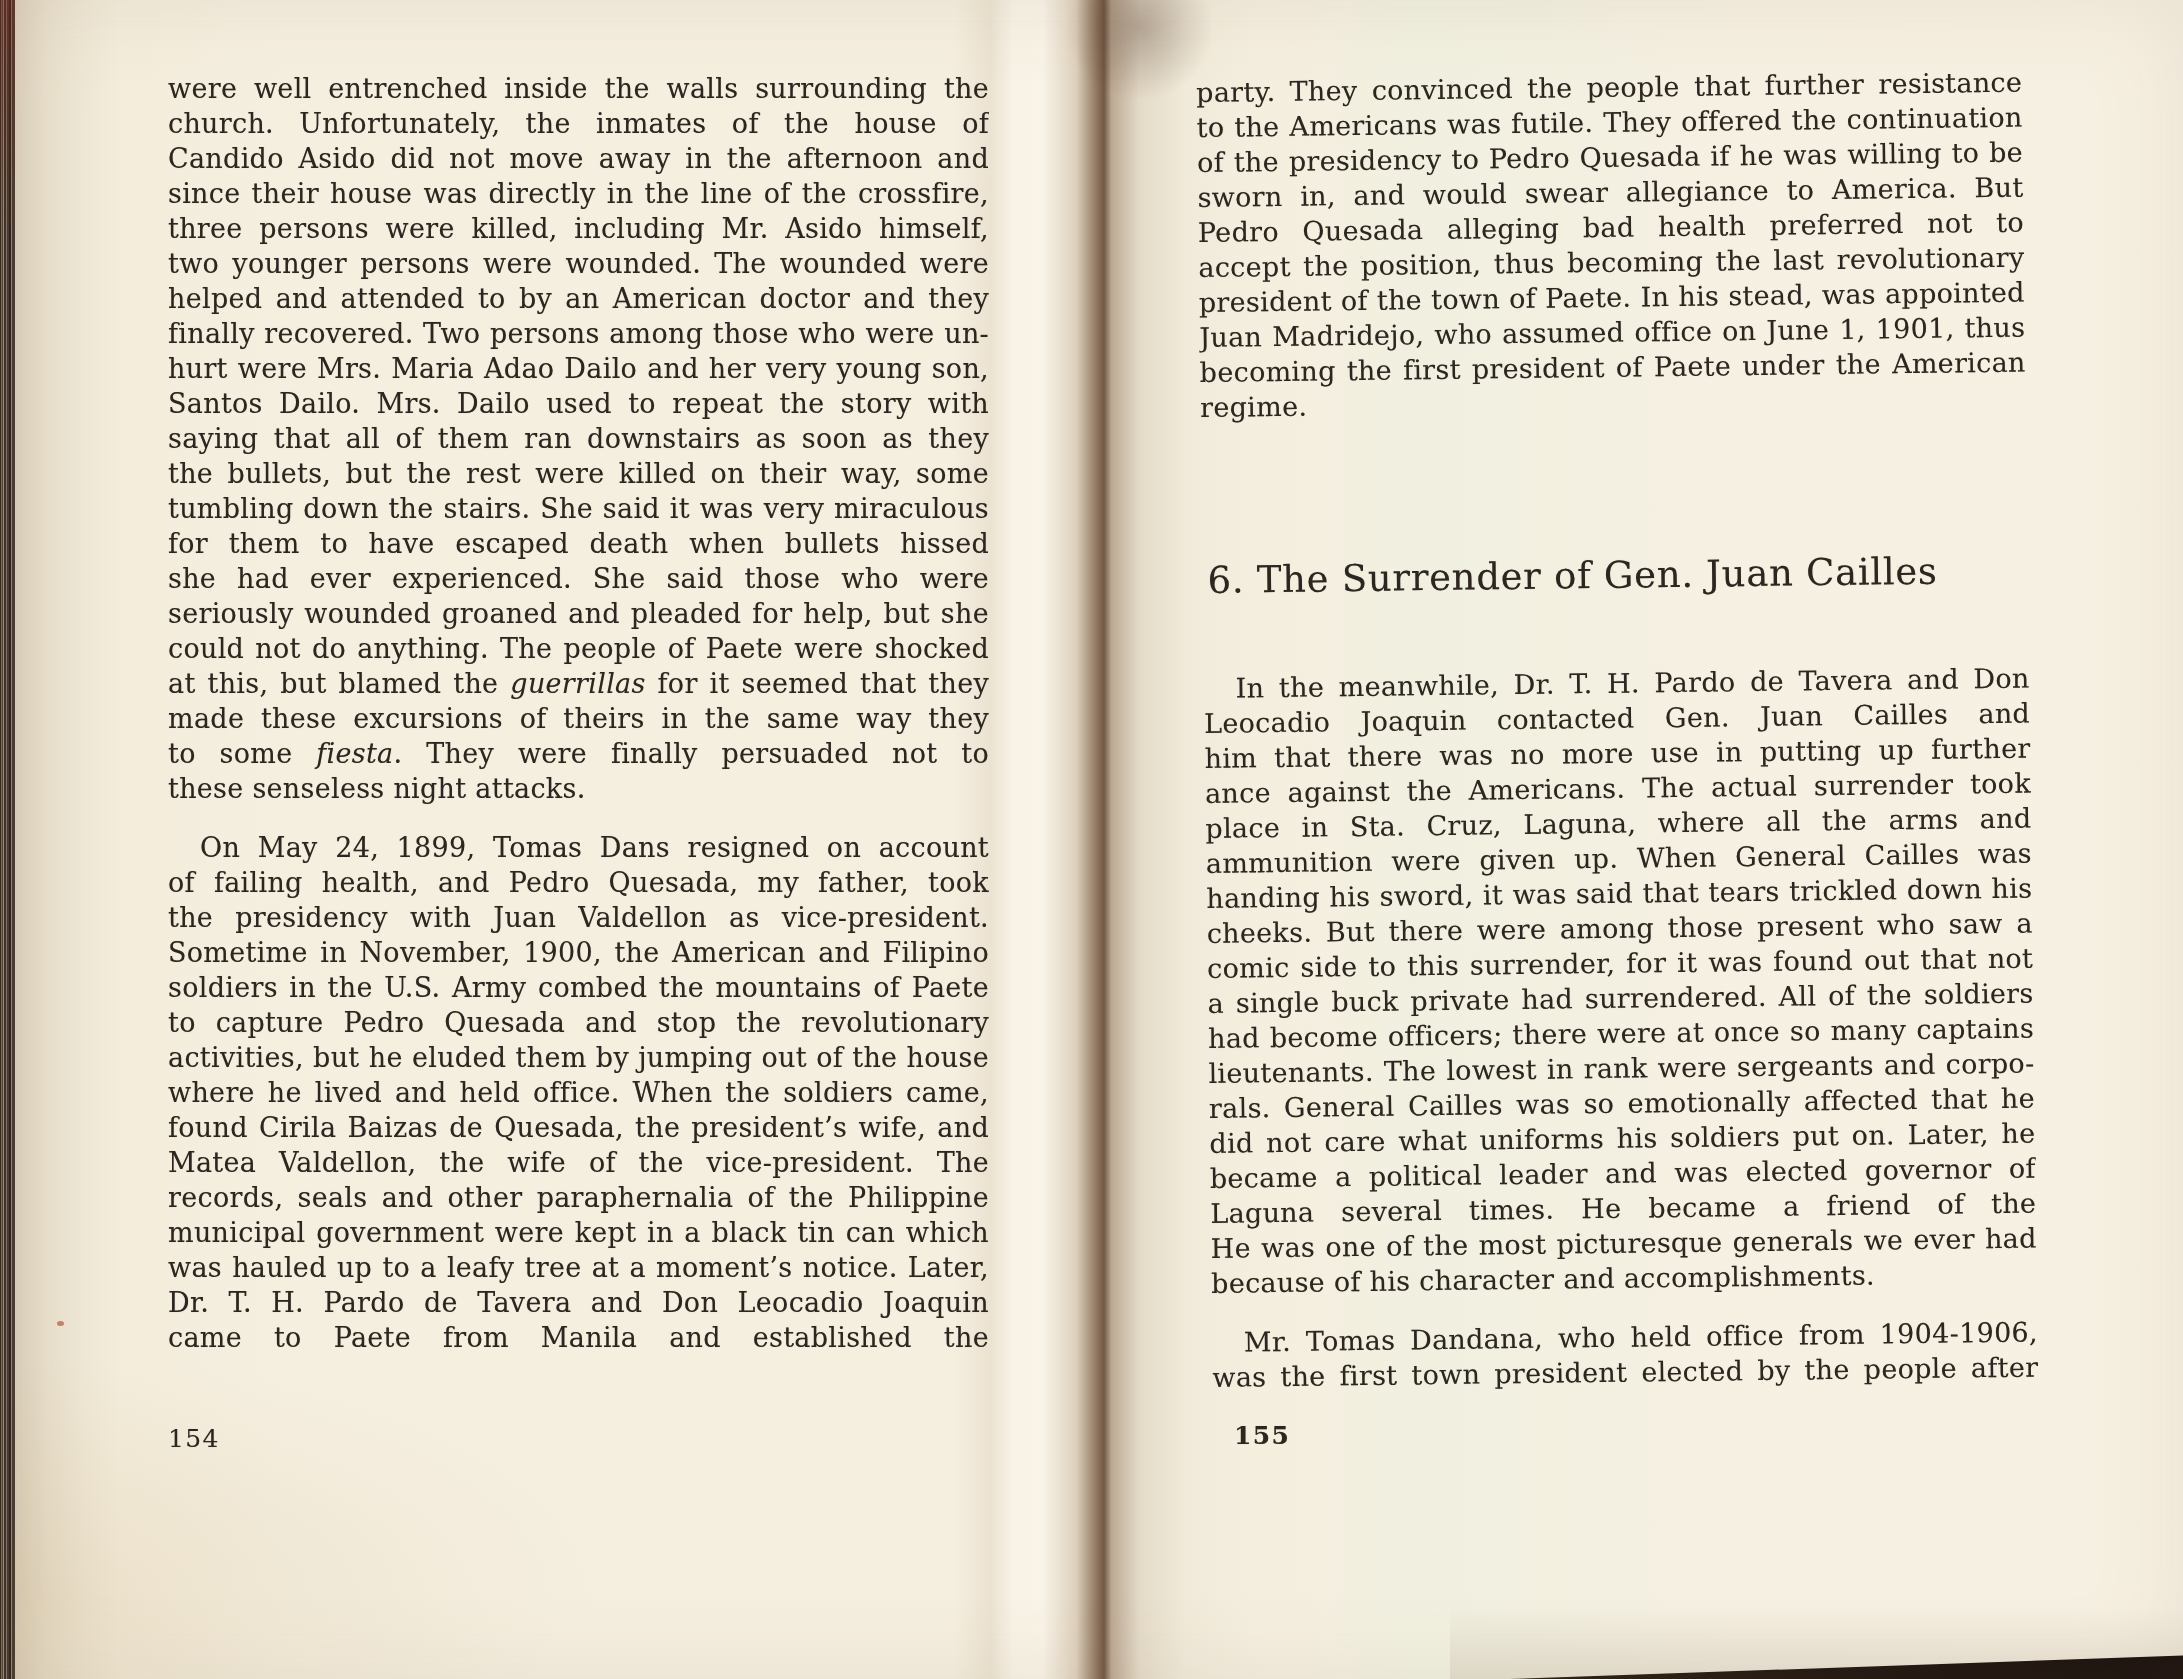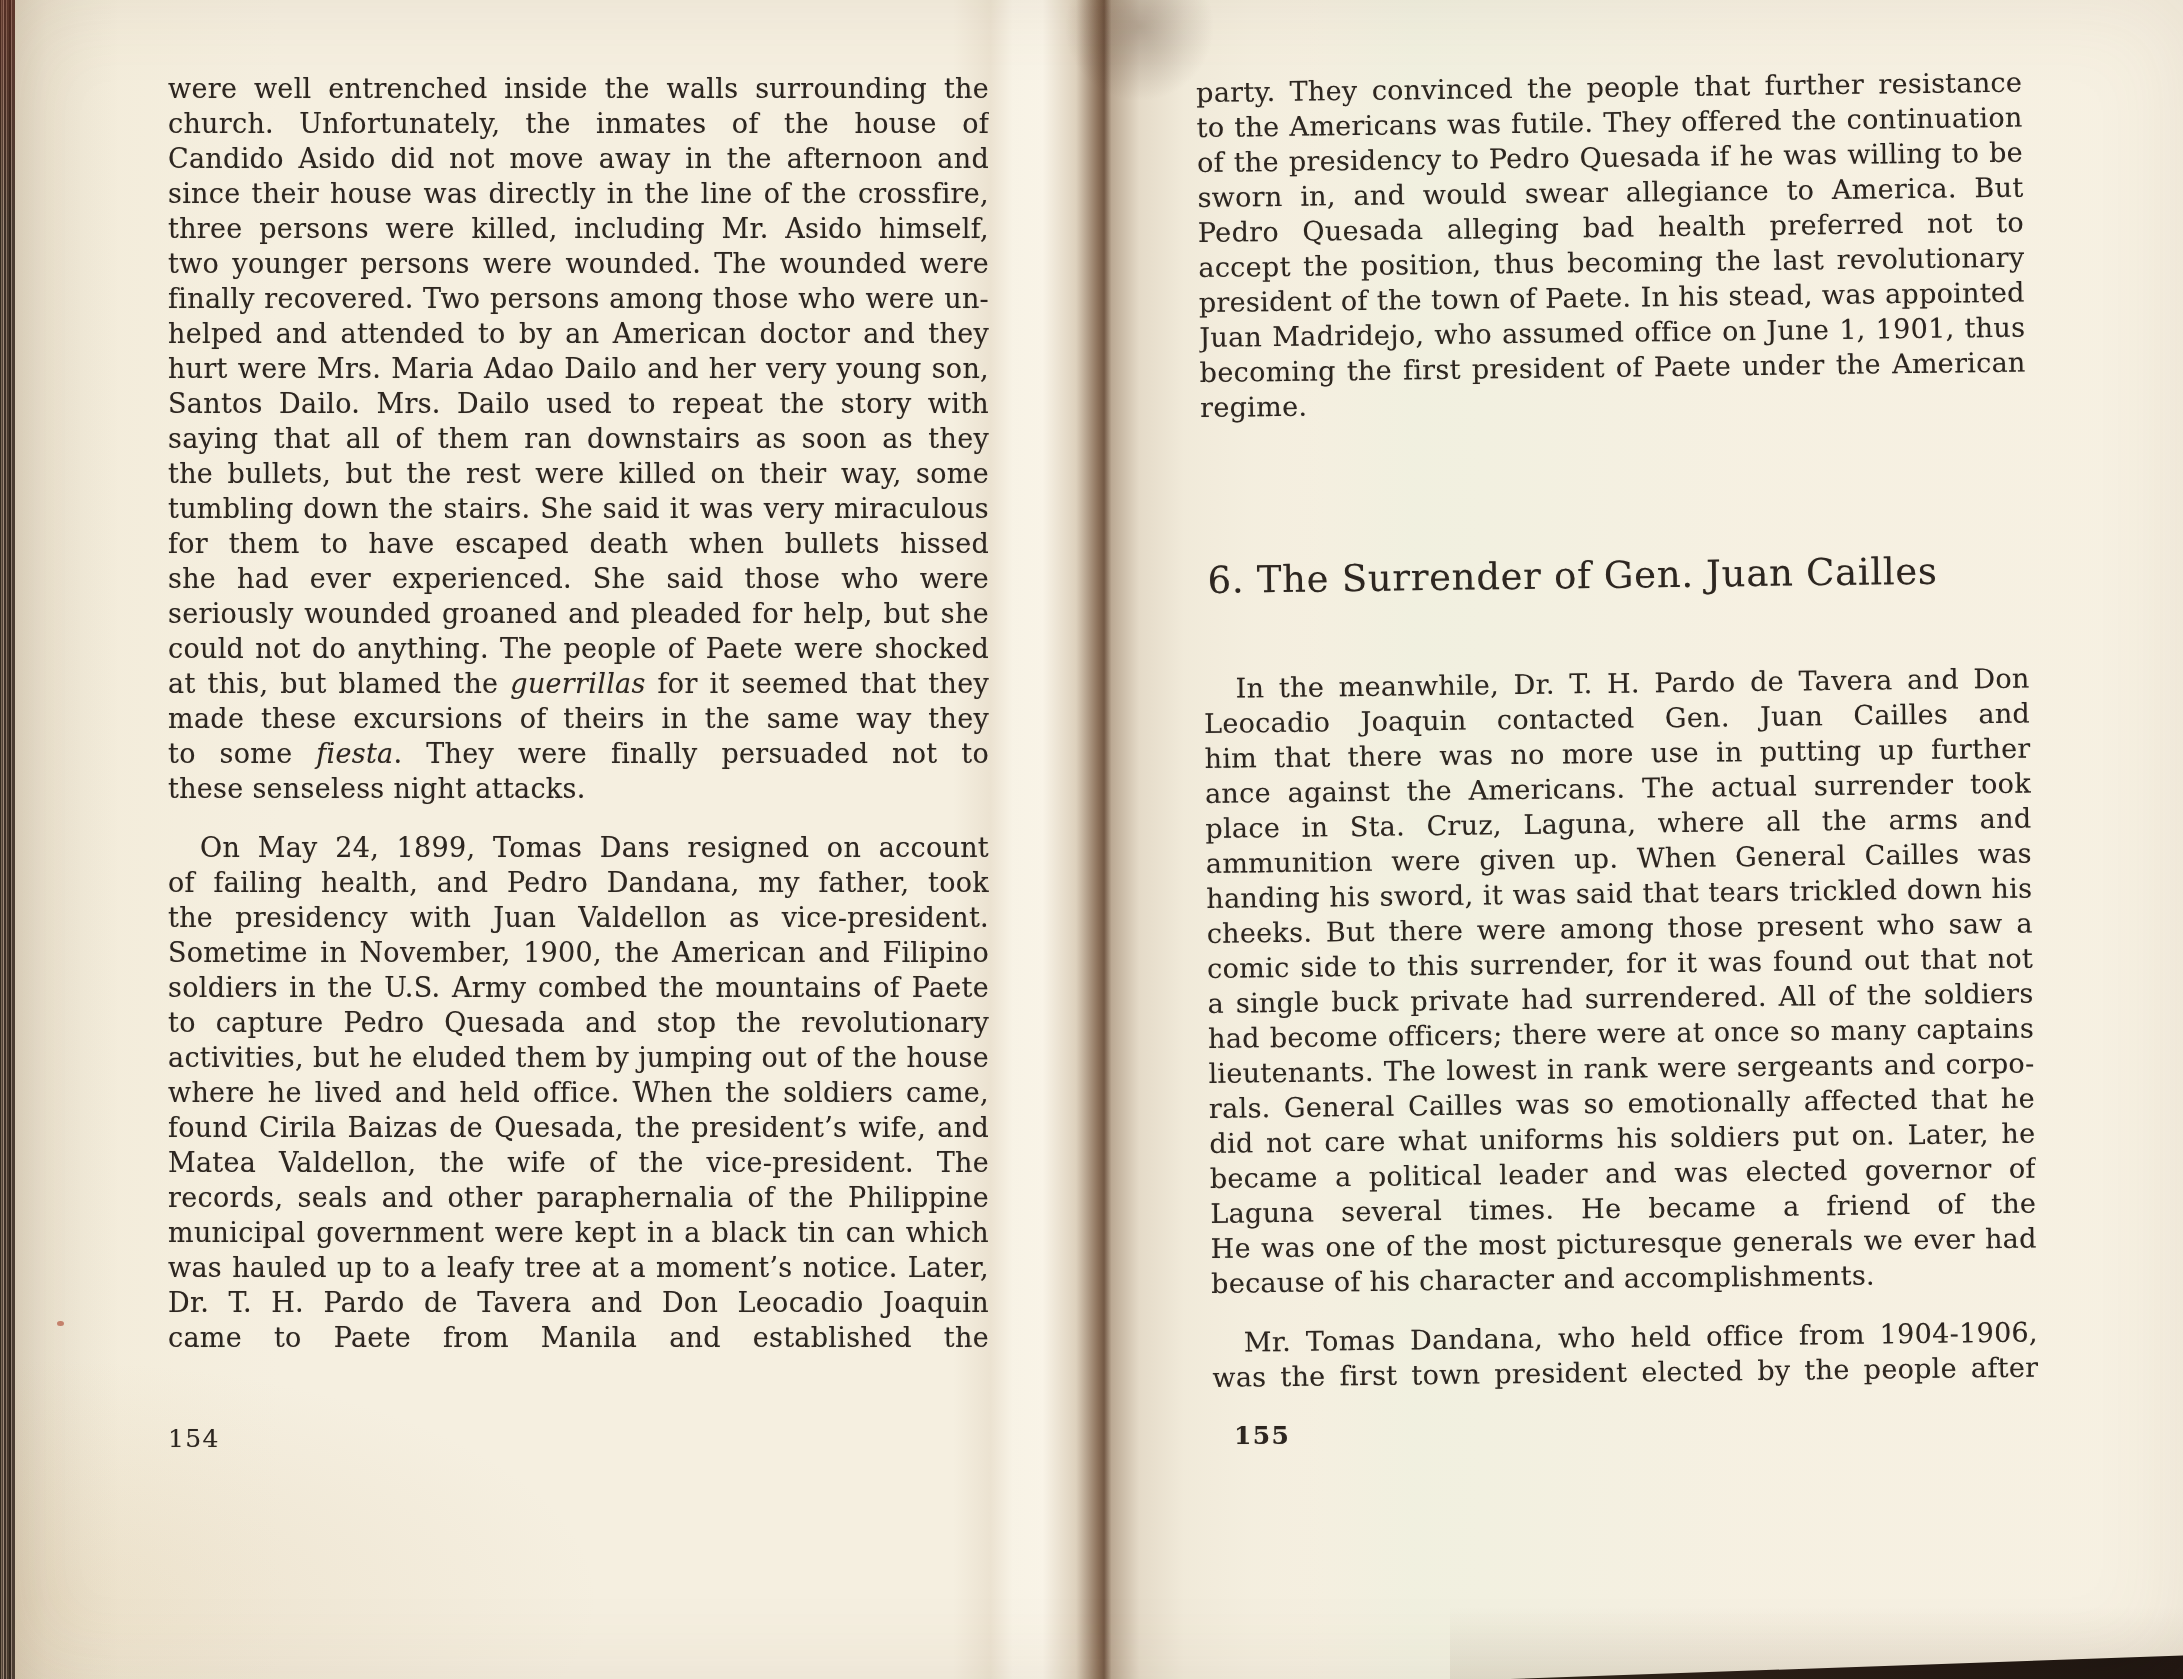--- a/index.html
+++ b/index.html
@@ -100,39 +100,39 @@
   <div class="gutter"></div>
 
   <div class="textblock tb-left">
       <div class="para">
         <div class="line">were well entrenched inside the walls surrounding the</div>
         <div class="line">church. Unfortunately, the inmates of the house of</div>
         <div class="line">Candido Asido did not move away in the afternoon and</div>
         <div class="line">since their house was directly in the line of the crossfire,</div>
         <div class="line">three persons were killed, including Mr. Asido himself, and</div>
         <div class="line">two younger persons were wounded. The wounded were</div>
+        <div class="line">helped and attended to by an American doctor and they</div>
         <div class="line">finally recovered. Two persons among those who were un-</div>
-        <div class="line">helped and attended to by an American doctor and they</div>
         <div class="line">hurt were Mrs. Maria Adao Dailo and her very young son,</div>
         <div class="line">Santos Dailo. Mrs. Dailo used to repeat the story with tears</div>
         <div class="line">saying that all of them ran downstairs as soon as they heard</div>
         <div class="line">the bullets, but the rest were killed on their way, some even</div>
         <div class="line">tumbling down the stairs. She said it was very miraculous</div>
         <div class="line">for them to have escaped death when bullets hissed</div>
         <div class="line">she had ever experienced. She said those who were</div>
         <div class="line">seriously wounded groaned and pleaded for help, but she</div>
         <div class="line">could not do anything. The people of Paete were shocked</div>
         <div class="line">at this, but blamed the <em>guerrillas</em> for it seemed that they</div>
         <div class="line">made these excursions of theirs in the same way they went</div>
         <div class="line">to some <em>fiesta</em>. They were finally persuaded not to continue</div>
         <div class="line last">these senseless night attacks.</div>
       </div>
       <div class="para indent">
         <div class="line">On May 24, 1899, Tomas Dans resigned on account</div>
-        <div class="line">of failing health, and Pedro Dandana, my father, took</div>
+        <div class="line">of failing health, and Pedro Quesada, my father, took</div>
         <div class="line">the presidency with Juan Valdellon as vice-president.</div>
         <div class="line">Sometime in November, 1900, the American and Filipino</div>
         <div class="line">soldiers in the U.S. Army combed the mountains of Paete</div>
         <div class="line">to capture Pedro Quesada and stop the revolutionary</div>
         <div class="line">activities, but he eluded them by jumping out of the house</div>
         <div class="line">where he lived and held office. When the soldiers came, they</div>
         <div class="line">found Cirila Baizas de Quesada, the president’s wife, and</div>
         <div class="line">Matea Valdellon, the wife of the vice-president. The</div>
         <div class="line">records, seals and other paraphernalia of the Philippine</div>
         <div class="line">municipal government were kept in a black tin can which</div>

